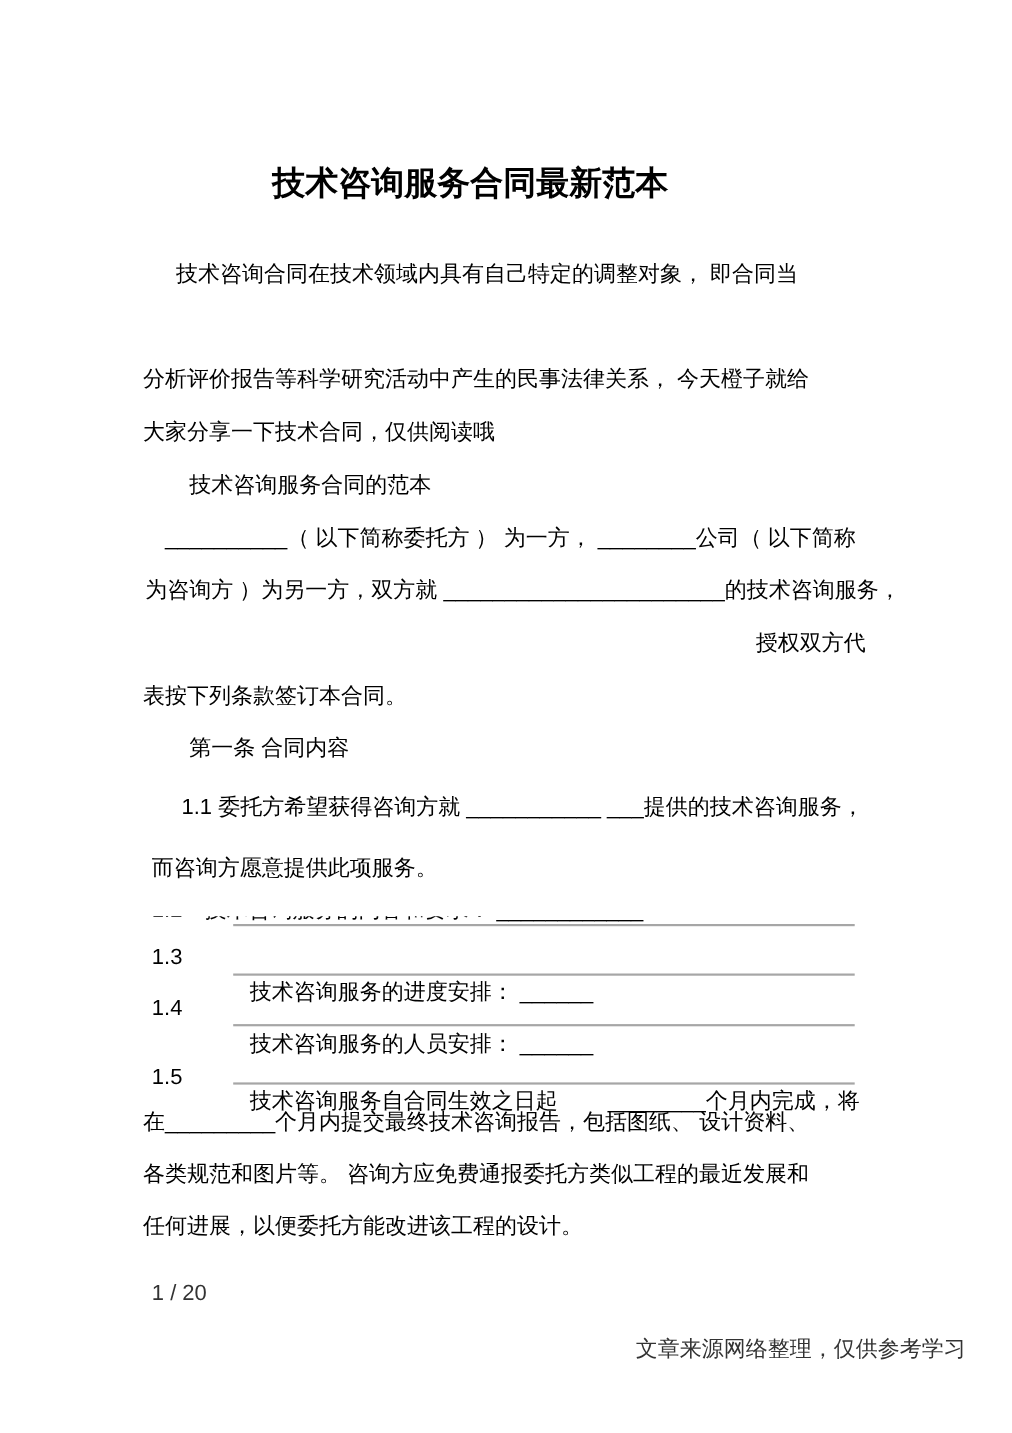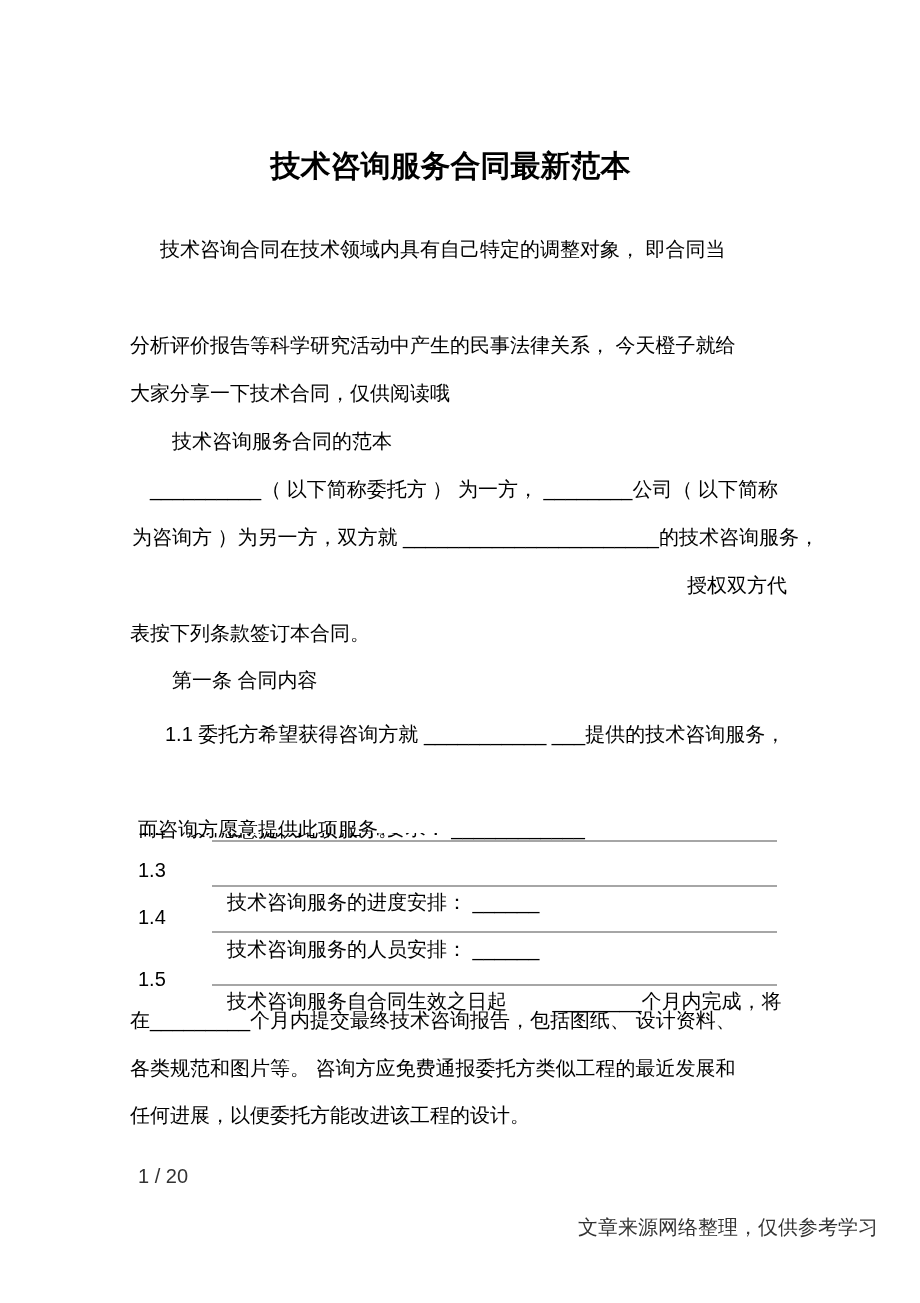--- a/index.html
+++ b/index.html
@@ -49,38 +49,38 @@
     white-space:pre;
   }
   .clausenum{position:absolute;left:138px;font-size:20px;line-height:26px;}
   .clausetext{position:absolute;left:227px;font-size:20px;line-height:26px;white-space:pre;margin-top:32px;}
 </style>
 </head>
 <body>
 
 <div class="page">
 
-  <div class="title" style="top:146px;margin-left:23px;">技术咨询服务合同最新范本</div>
+  <div class="title" style="top:146px;">技术咨询服务合同最新范本</div>
 
   <div class="ln" style="left:160px;top:236px;">技术咨询合同在技术领域内具有自己特定的调整对象， 即合同当</div>
   <div class="ln" style="left:130px;top:332px;">分析评价报告等科学研究活动中产生的民事法律关系， 今天橙子就给</div>
   <div class="ln" style="left:130px;top:380px;">大家分享一下技术合同，仅供阅读哦</div>
 
   <div class="ln" style="left:172px;top:428px;">技术咨询服务合同的范本</div>
 
   <div class="ln" style="left:150px;top:476px;">__________（ 以下简称委托方 ） 为一方， ________公司（ 以下简称</div>
   <div class="ln" style="left:132px;top:524px;">为咨询方 ）为另一方，双方就 _______________________的技术咨询服务，</div>
 
   <div class="ln" style="left:687px;top:572px;">授权双方代</div>
   <div class="ln" style="left:130px;top:620px;">表按下列条款签订本合同。</div>
 
   <div class="ln" style="left:172px;top:667px;">第一条 合同内容</div>
 
   <div class="ln" style="left:165px;top:721px;">1.1 委托方希望获得咨询方就 ___________ ___提供的技术咨询服务，</div>
-  <div class="ln" style="left:138px;top:776px;margin-top:40px;">而咨询方愿意提供此项服务。</div>
+  <div class="ln" style="left:138px;top:776px;">而咨询方愿意提供此项服务。</div>
 
   <div class="clipwrap">
     <div class="inner">1.2　技术咨询服务的内容和要求： ____________</div>
   </div>
   <div class="rule" style="top:840px;"></div>
 
   <div class="clausenum" style="top:857px;">1.3</div>
   <div class="clausetext" style="top:857px;">技术咨询服务的进度安排： ______</div>
   <div class="rule" style="top:885px;"></div>
 

